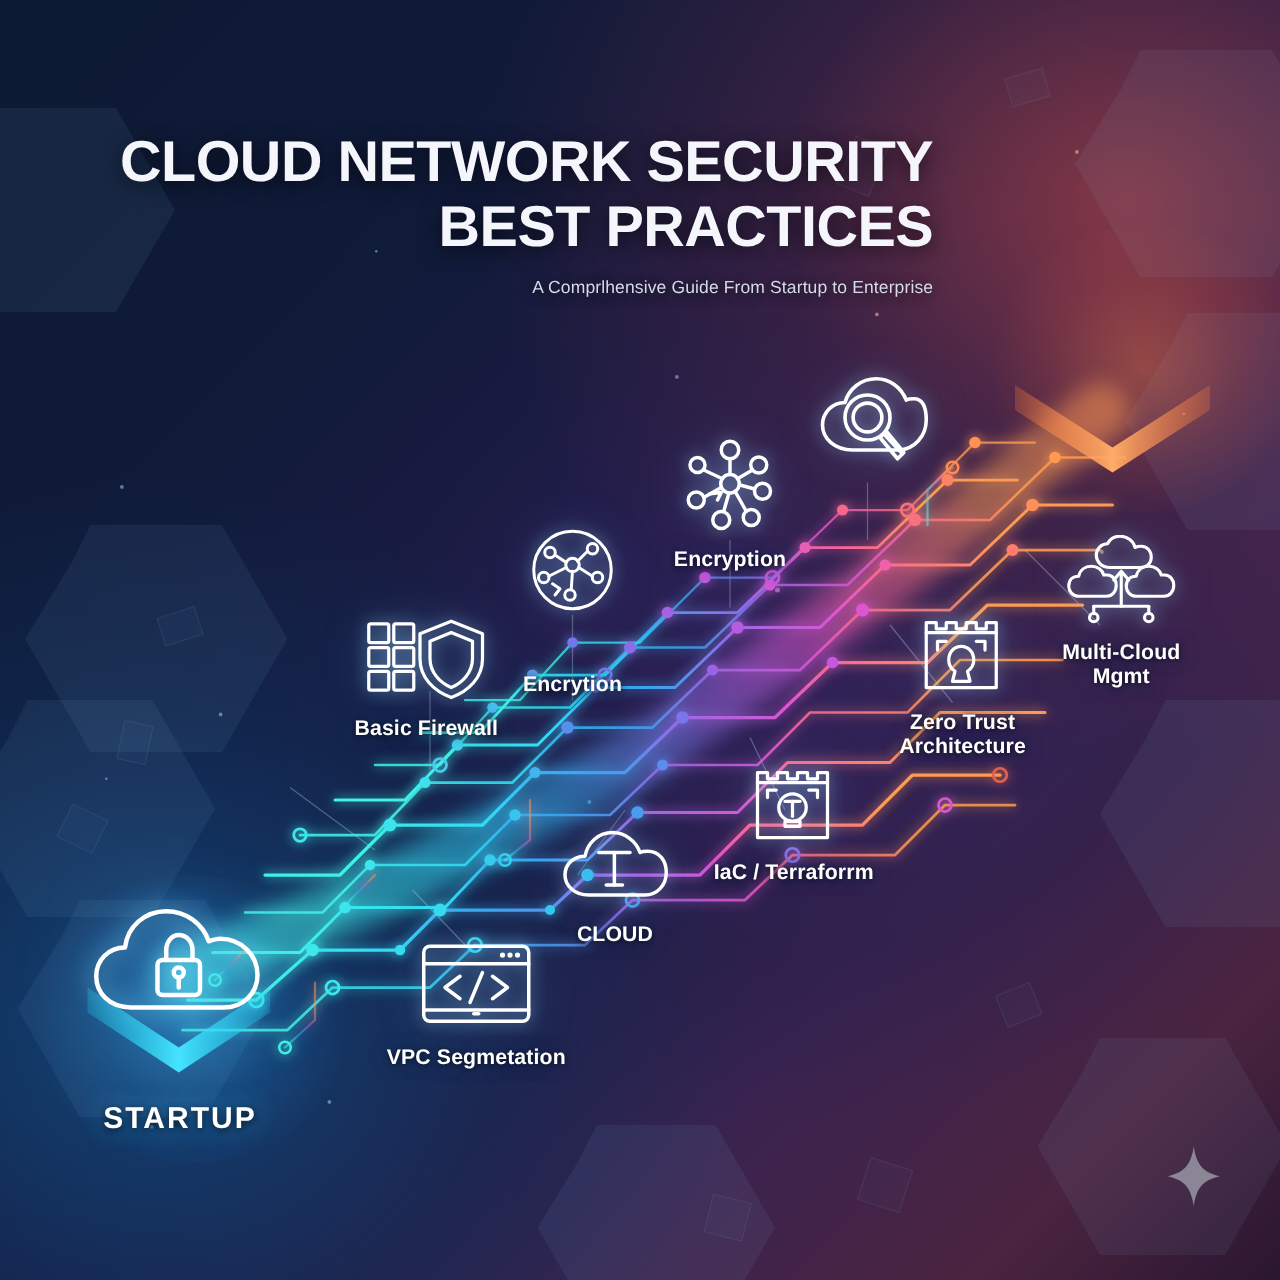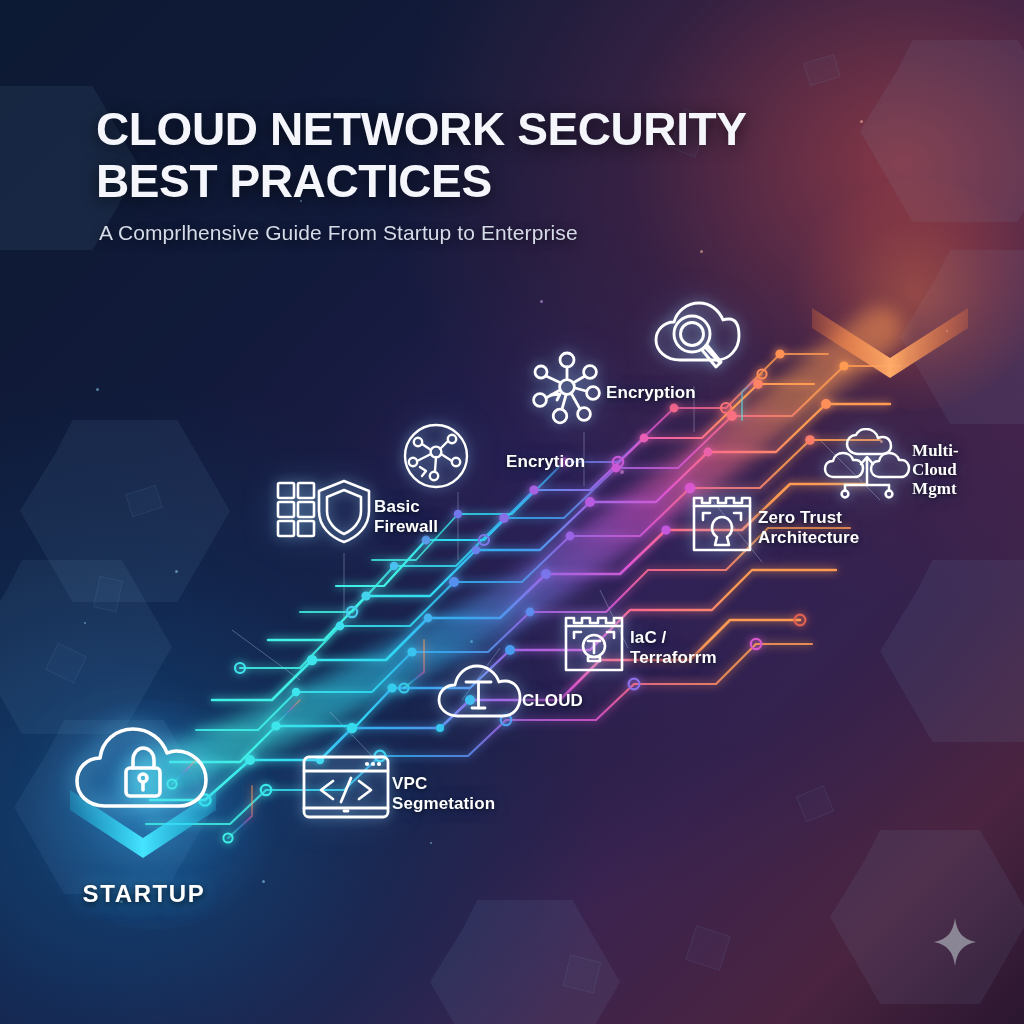--- a/index.html
+++ b/index.html
@@ -47,22 +47,23 @@
   }
   .trace { fill: none; stroke-linecap: round; stroke-linejoin: round; }
 
   
   .hairline { stroke: rgba(200,215,240,0.34); stroke-width: 1; fill: none; }
 
   
   .node {
     position: absolute;
     display: flex;
-    flex-direction: row;
+    flex-direction: column;
     align-items: center;
+    text-align: center;
     pointer-events: auto;
   }
   .node .glyph {
     display: block;
     filter: drop-shadow(0 0 6px rgba(160,220,255,0.55)) drop-shadow(0 0 16px rgba(120,190,255,0.30));
   }
   .node .label {
     margin-top: 7px;
     color: #ffffff;
     font-weight: bold;
@@ -97,35 +98,35 @@
   #startup-halo {
     left: 24px; top: 700px; width: 260px; height: 230px;
     background: radial-gradient(circle, rgba(60,190,255,0.36) 0%, rgba(40,150,230,0.14) 42%, rgba(0,0,0,0) 72%);
   }
   #enterprise-halo {
     left: 790px; top: 180px; width: 250px; height: 230px;
     background: radial-gradient(circle, rgba(255,130,70,0.34) 0%, rgba(220,90,60,0.14) 44%, rgba(0,0,0,0) 73%);
   }
 
   
-  #header { position: absolute; left: 96px; top: 104px; }
+  #header { position: absolute; left: 96px; top: 104px; text-align: right; }
   #title {
     color: #f4f6fb;
     font-weight: bold;
     font-size: 46px;
     line-height: 1.12;
     letter-spacing: -0.4px;
     white-space: pre-line;
     text-shadow: 0 3px 16px rgba(0,0,0,0.65);
     margin: 0;
   }
   #subtitle {
     margin: 14px 0 0 3px;
     color: #d6dbe8;
-    font-size: 21px;
+    font-size: 14px;
     font-weight: normal;
     letter-spacing: 0.1px;
     text-shadow: 0 2px 10px rgba(0,0,0,0.6);
   }
 
   
   #sparkle { position: absolute; right: 46px; bottom: 52px; opacity: .72; }
 </style>
 </head>
 <body>
@@ -345,21 +346,21 @@
         <path d="M4,56 L88,56"></path>
         <path d="M44,59 L48,59"></path>
         <path d="M33,29 L21,38 L33,47"></path>
         <path d="M59,29 L71,38 L59,47"></path>
         <path d="M51,26 L41,50"></path>
       </svg>
     </span>
     <span class="label">VPC Segmetation</span>
   </div>
 
-  <div class="node" style="left:274px; top:477px; width:134px;">
+  <div class="node" style="left:274px; top:493px; width:134px;">
     <span class="glyph">
       <svg width="100" height="68" viewBox="0 0 100 68" fill="none" stroke="#ffffff" stroke-width="2.6" stroke-linecap="round" stroke-linejoin="round">
         <rect x="4" y="6" width="16" height="15" rx="1.5"></rect>
         <rect x="24" y="6" width="16" height="15" rx="1.5"></rect>
         <rect x="4" y="25" width="16" height="15" rx="1.5"></rect>
         <rect x="24" y="25" width="16" height="15" rx="1.5"></rect>
         <rect x="4" y="44" width="16" height="15" rx="1.5"></rect>
         <rect x="24" y="44" width="16" height="15" rx="1.5"></rect>
         <path d="M70,4 L95,14 L95,34 C95,49 84,60 70,65 C56,60 45,49 45,34 L45,14 Z"></path>
         <path d="M70,13 L87,20 L87,34 C87,45 79,53 70,57 C61,53 53,45 53,34 L53,20 Z"></path>
@@ -463,21 +464,21 @@
                  C75,19 77,19 79,19 C87,19 89,27 89,36 C89,49 79,60 67,60 Z"></path>
         <circle cx="42" cy="34" r="18"></circle>
         <circle cx="42" cy="34" r="11.5"></circle>
         <path d="M55,47 L70,63"></path>
         <path d="M52,50 L66,67 L71,62 L57,45 Z"></path>
       </svg>
     </span>
     <span class="label"></span>
   </div>
 
-  <div class="node" style="left:822px; top:428px; width:150px;font-family:Liberation Serif, serif;">
+  <div class="node" style="left:822px; top:428px; width:150px;">
     <span class="glyph">
       <svg width="90" height="72" viewBox="0 0 90 72" fill="none" stroke="#ffffff" stroke-width="2.5" stroke-linecap="round" stroke-linejoin="round">
         <path d="M36,26 C29,26 25,21 25,16 C25,11 29,7 34,7 C36,3 40,1 44,1 C50,1 55,5 56,10
                  C58,9 60,9 61,9 C66,9 69,13 69,18 C69,23 65,26 60,26 Z"></path>
         <path d="M11,49 C6,49 3,45 3,41 C3,36 6,33 11,33 C12,28 16,25 21,25 C26,25 30,28 31,32
                  C32,32 33,32 34,32 C38,32 41,36 41,40 C41,45 38,49 33,49 Z"></path>
         <path d="M57,49 C52,49 49,45 49,41 C49,36 52,33 57,33 C58,28 62,25 67,25 C72,25 76,28 77,32
                  C78,32 79,32 80,32 C84,32 87,36 87,40 C87,45 84,49 79,49 Z"></path>
         <path d="M45,30 L45,57"></path>
         <path d="M39,36 L45,29 L51,36"></path>

